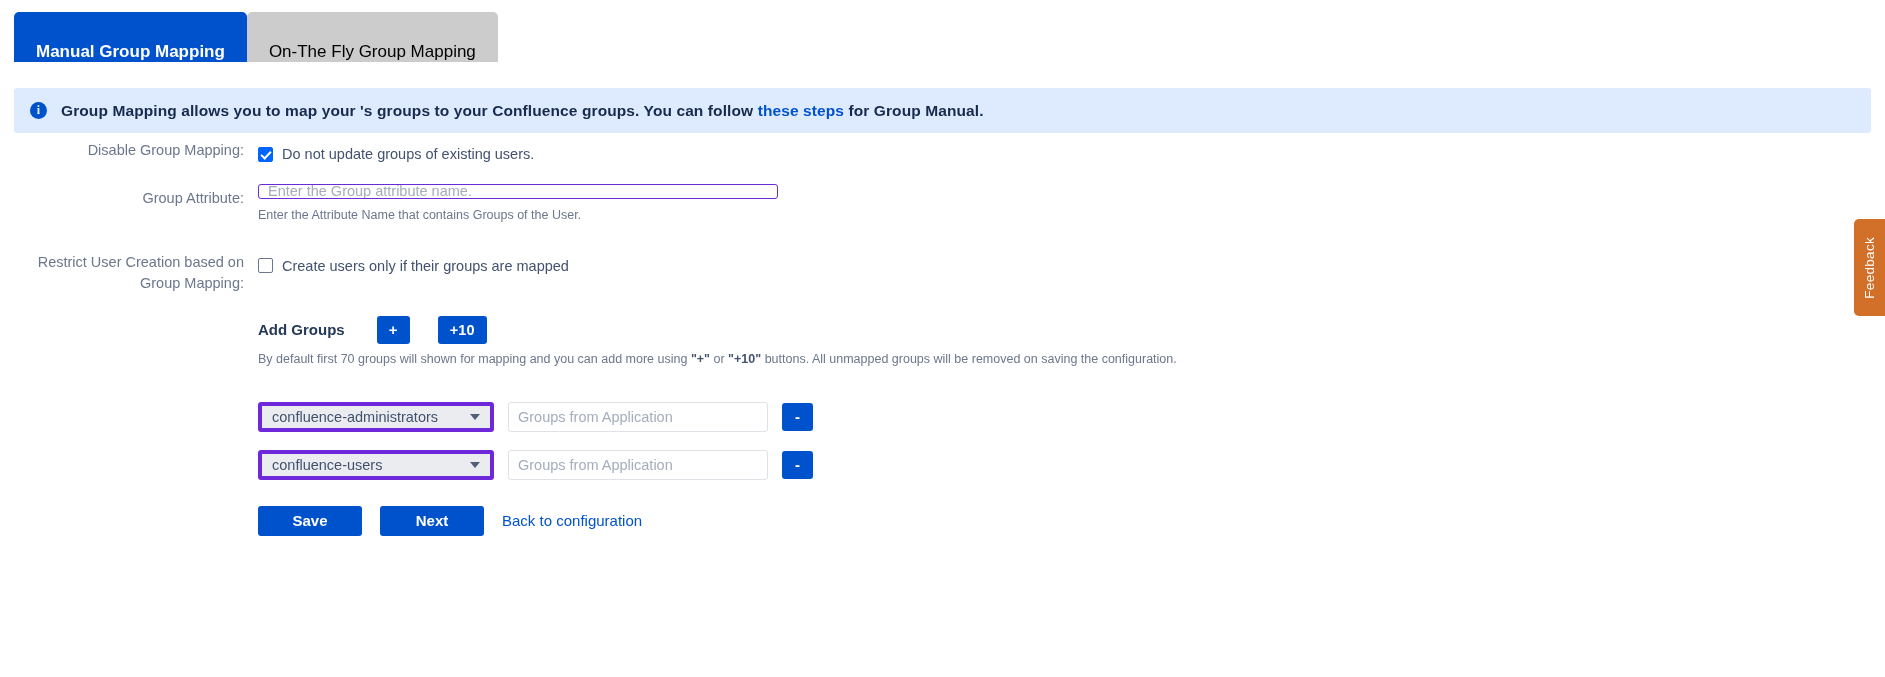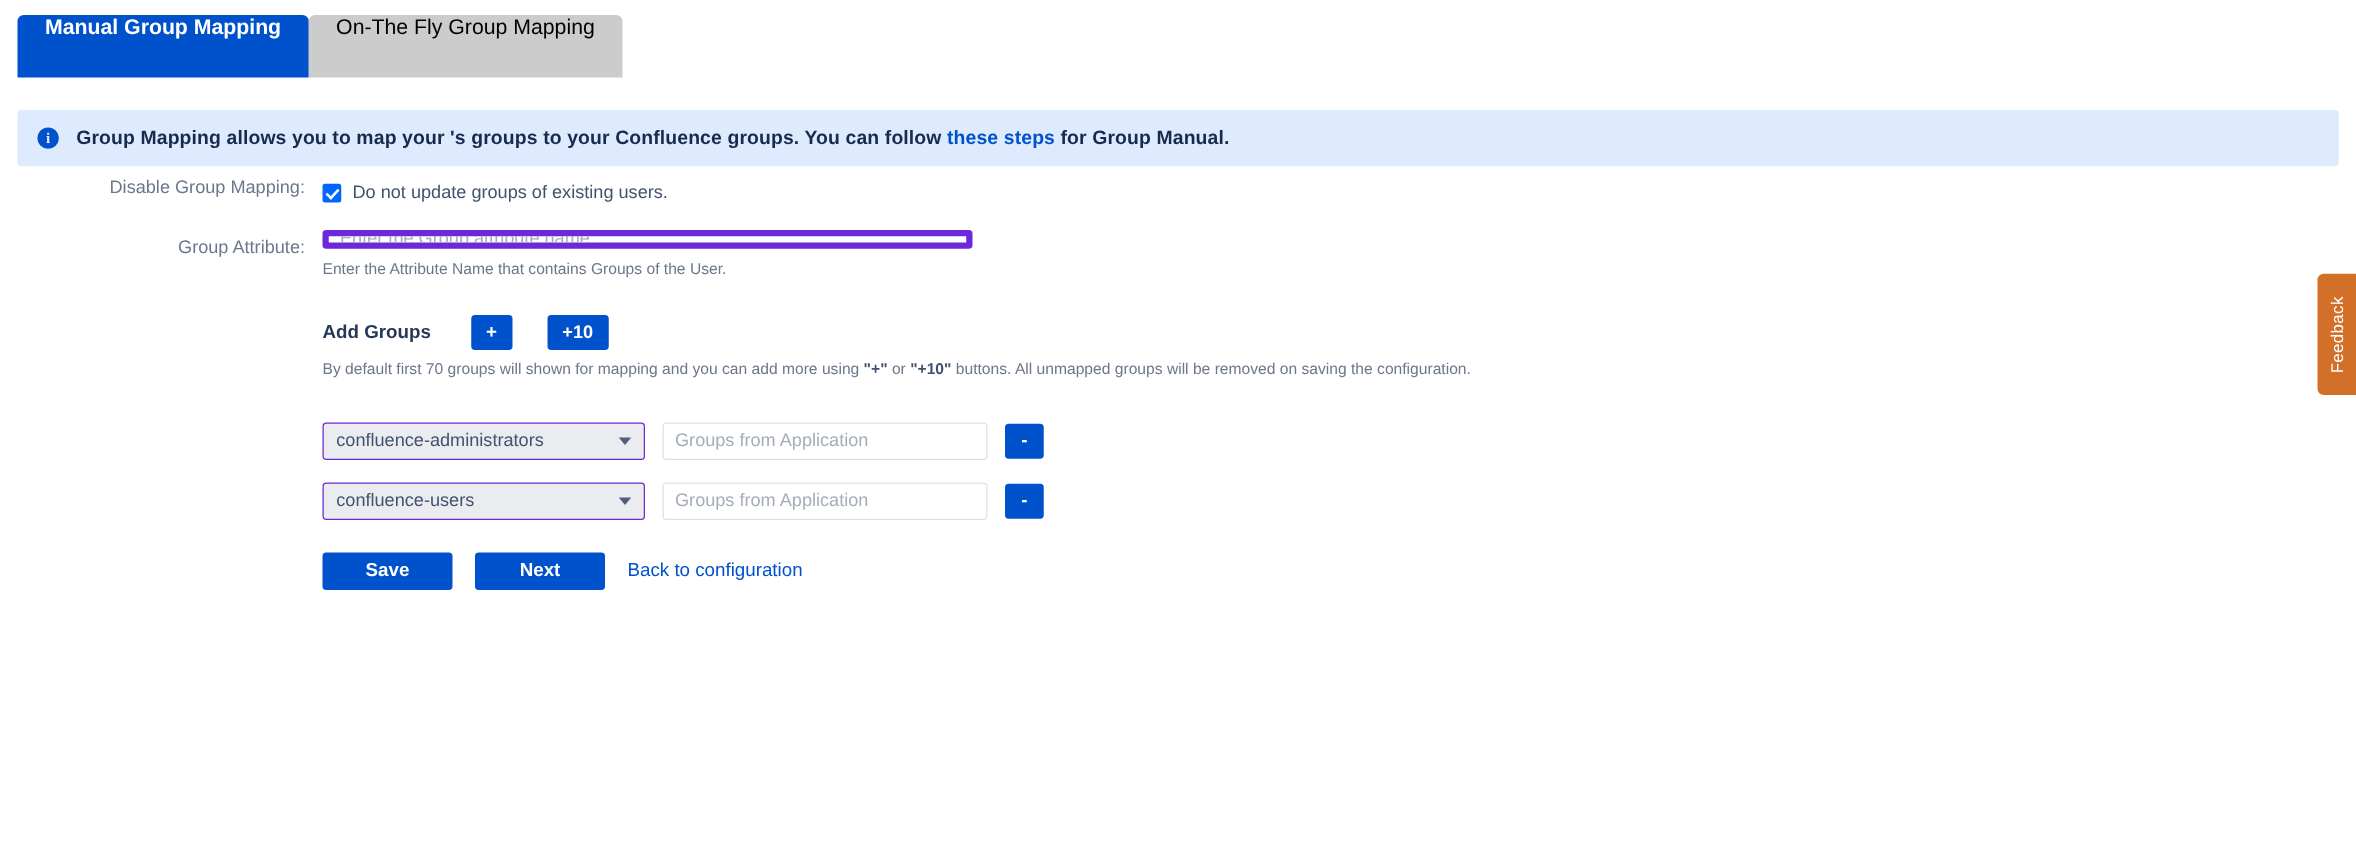--- a/index.html
+++ b/index.html
@@ -25,21 +25,21 @@
   .tabs {
     position: absolute;
     left: 14px;
     top: 12px;
     display: flex;
     align-items: flex-start;
   }
   .tab {
     height: 50px;
     display: flex;
-    align-items: flex-start;
+    align-items: flex-end;
     justify-content: center;
     padding: 0 22px;
     font-size: 17px;
     border-radius: 5px 5px 0 0;
     cursor: pointer;
     user-select: none;
     white-space: nowrap;
   }
   .tab.active {
     background: #0052cc;
@@ -150,21 +150,21 @@
     transform: rotate(43deg);
   }
   .cb-label {
     font-size: 14.5px;
     color: #42526e;
   }
 
   .txtinput {
     width: 520px;
     height: 15px;
-    border: 5px solid #6d28d9;
+    border: 1px solid #6d28d9;
     border-radius: 3px;
     background: #fff;
     font-size: 14.5px;
     color: #253858;
     padding: 0 9px;
     font-family: "Liberation Sans", sans-serif;
     outline: none;
   }
   .txtinput::placeholder { color: #a5adba; }
 
@@ -206,24 +206,24 @@
   .btn-minus { width: 31px; height: 28px; font-size: 15px; }
 
   
   .maprow {
     display: flex;
     align-items: center;
     gap: 14px;
     margin-bottom: 18px;
   }
   .select {
-    width: 258px;
+    width: 236px;
     height: 30px;
     background: #ebecf0;
-    border: 1px solid #6d28d9;
+    border: 4px solid #6d28d9;
     border-radius: 3px;
     display: flex;
     align-items: center;
     padding: 0 10px;
     font-size: 14.5px;
     color: #42526e;
     cursor: pointer;
     position: relative;
     justify-content: space-between;
   }
@@ -320,20 +320,29 @@
     </div>
 
     <div class="row" style="margin-bottom:28px;">
       <div class="lbl-col" style="padding-top:6px;">Group Attribute:</div>
       <div class="field-col">
         <input class="txtinput" type="text" placeholder="Enter the Group attribute name." style="">
         <div class="helper">Enter the Attribute Name that contains Groups of the User.</div>
       </div>
     </div>
 
+    <div class="row" style="margin-bottom:22px;">
+      <div class="lbl-col">Restrict User Creation based on Group Mapping:</div>
+      <div class="field-col">
+        <div class="cbline">
+          <div class="cb"></div>
+          <div class="cb-label">Create users only if their groups are mapped</div>
+        </div>
+      </div>
+    </div>
 
     <div class="row" style="margin-bottom:16px;">
       <div class="lbl-col"></div>
       <div class="field-col">
         <div class="addgroups">
           <div class="ag-label">Add Groups</div>
           <button class="btn btn-plus">+</button>
           <button class="btn btn-plus10">+10</button>
         </div>
         <div class="helper"><span>By default first 70 groups will shown for mapping and you can add more using </span><b>"+"</b><span> or </span><b>"+10"</b><span> buttons. All unmapped groups will be removed on saving the configuration.</span></div>

